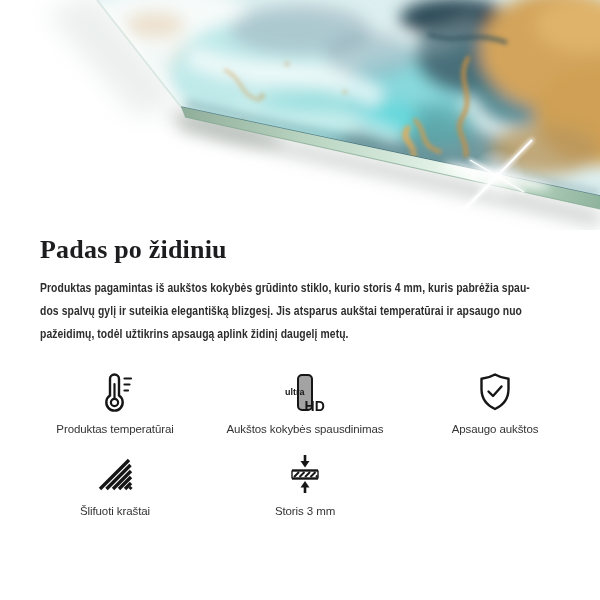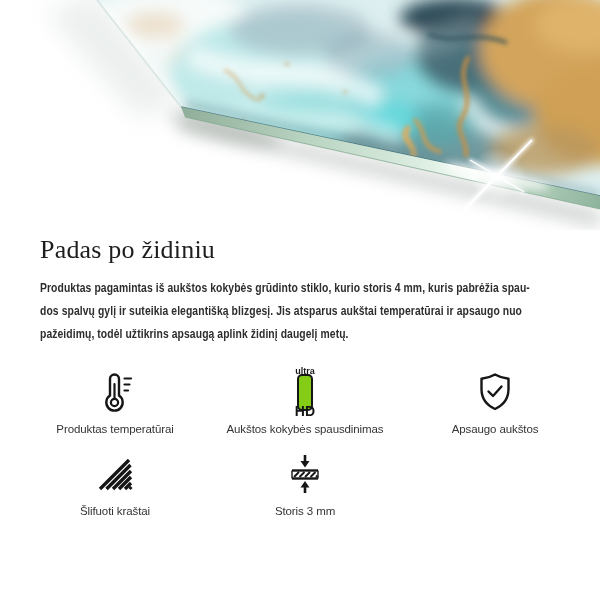--- a/index.html
+++ b/index.html
@@ -7,36 +7,36 @@
               font-family:"Liberation Sans", sans-serif; }
 
   .hero { position:relative; width:600px; height:230px; background:#ffffff; }
   .hero svg { display:block; }
 
   .content { padding:0 40px; }
 
   .title { font-family:"Liberation Serif", serif; font-weight:400;
            font-size:26px; line-height:35px; color:#1d1d1f; margin-top:2px;
            letter-spacing:0.2px; }
-  .title .tline { display:block; white-space:nowrap; }
+  .title .tline { display:block; white-space:nowrap;font-weight:bold; }
 
   .desc { margin-top:9px; font-size:12.8px; font-weight:bold; color:#2d2d2d;
           line-height:23px; transform:scaleX(0.81); transform-origin:0 0; }
   .desc .dline { display:block; white-space:nowrap; letter-spacing:0.1px; }
 
   .features { display:flex; flex-wrap:wrap; padding-left:20px; margin-top:25px; width:590px; }
   .feature { width:190px; display:flex; flex-direction:column; align-items:center; }
   .feature.row1 { margin-bottom:16px; }
   .icon-box { height:44px; width:44px; display:flex; align-items:center; justify-content:center; }
   .f-label { margin-top:9px; font-size:11.5px; line-height:13px; color:#333333;
              letter-spacing:-0.1px; white-space:nowrap; }
 
   .hdbox { width:16px; height:37px; border:2.6px solid #161616; border-radius:5px;
-           display:flex; flex-direction:column; align-items:center; justify-content:center;
-           background:#84cc16; }
+           display:flex; flex-direction:row; align-items:center; justify-content:center;
+           background:#a3a3a3; }
   .hd-ultra { font-size:9px; font-weight:700; line-height:10px; color:#161616; }
   .hd-hd    { font-size:14px; font-weight:800; line-height:14px; color:#161616; letter-spacing:0.2px;margin-top:28px; }
 </style>
 </head>
 <body>
 
 <div class="hero" aria-label="Tempered glass hearth floor pad with abstract teal, gold and grey alcohol-ink marble print, shown tilted with a polished green glass edge and a light sparkle on the edge">
   <svg width="600" height="230" viewBox="0 0 600 230">
     <defs>
       <clipPath id="artClip">

